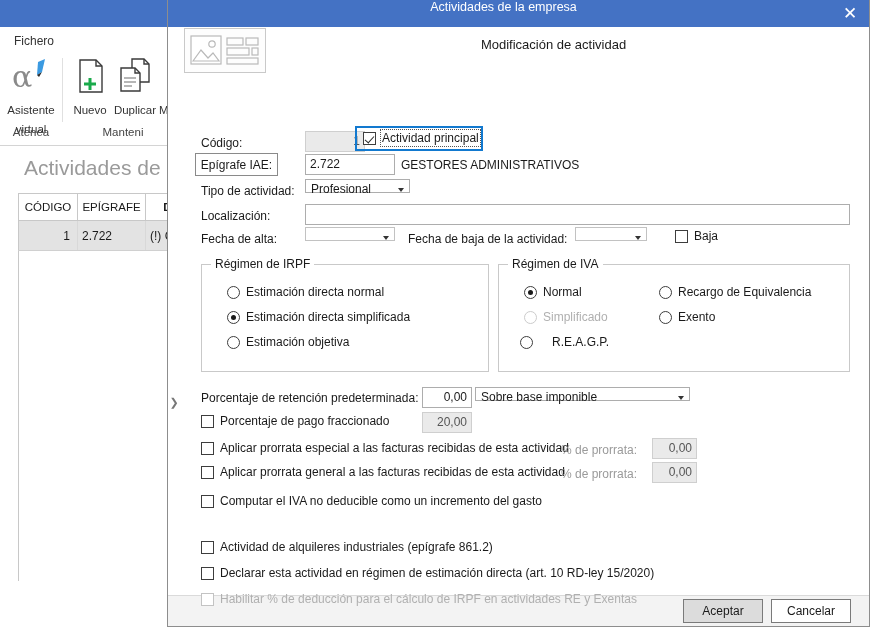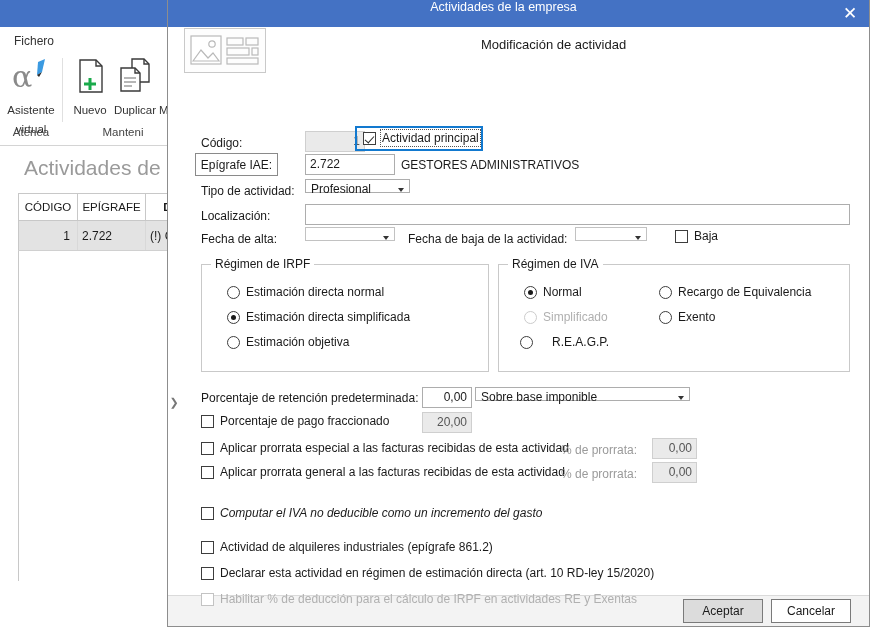--- a/index.html
+++ b/index.html
@@ -432,21 +432,21 @@
     <div class="txtbox ro num" style="left:484px; top:364px; width:45px;">0,00</div>
 
     <div class="cb-wrap" style="left:33px; top:391px;">
       <span class="cbox"></span>
       <span class="cb-label">Aplicar prorrata general a las facturas recibidas de esta actividad</span>
     </div>
     <div class="lbl dim" style="left:393px; top:393px;">% de prorrata:</div>
     <div class="txtbox ro num" style="left:484px; top:388px; width:45px;">0,00</div>
 
 
-    <div class="cb-wrap" style="left:33px; top:432px;font-style:italic;">
+    <div class="cb-wrap" style="left:33px; top:420px;">
       <span class="cbox"></span>
       <span class="cb-label">Computar el IVA no deducible como un incremento del gasto</span>
     </div>
 
     <div class="cb-wrap" style="left:33px; top:466px;">
       <span class="cbox"></span>
       <span class="cb-label">Actividad de alquileres industriales (epígrafe 861.2)</span>
     </div>
 
     <div class="cb-wrap" style="left:33px; top:492px;">

